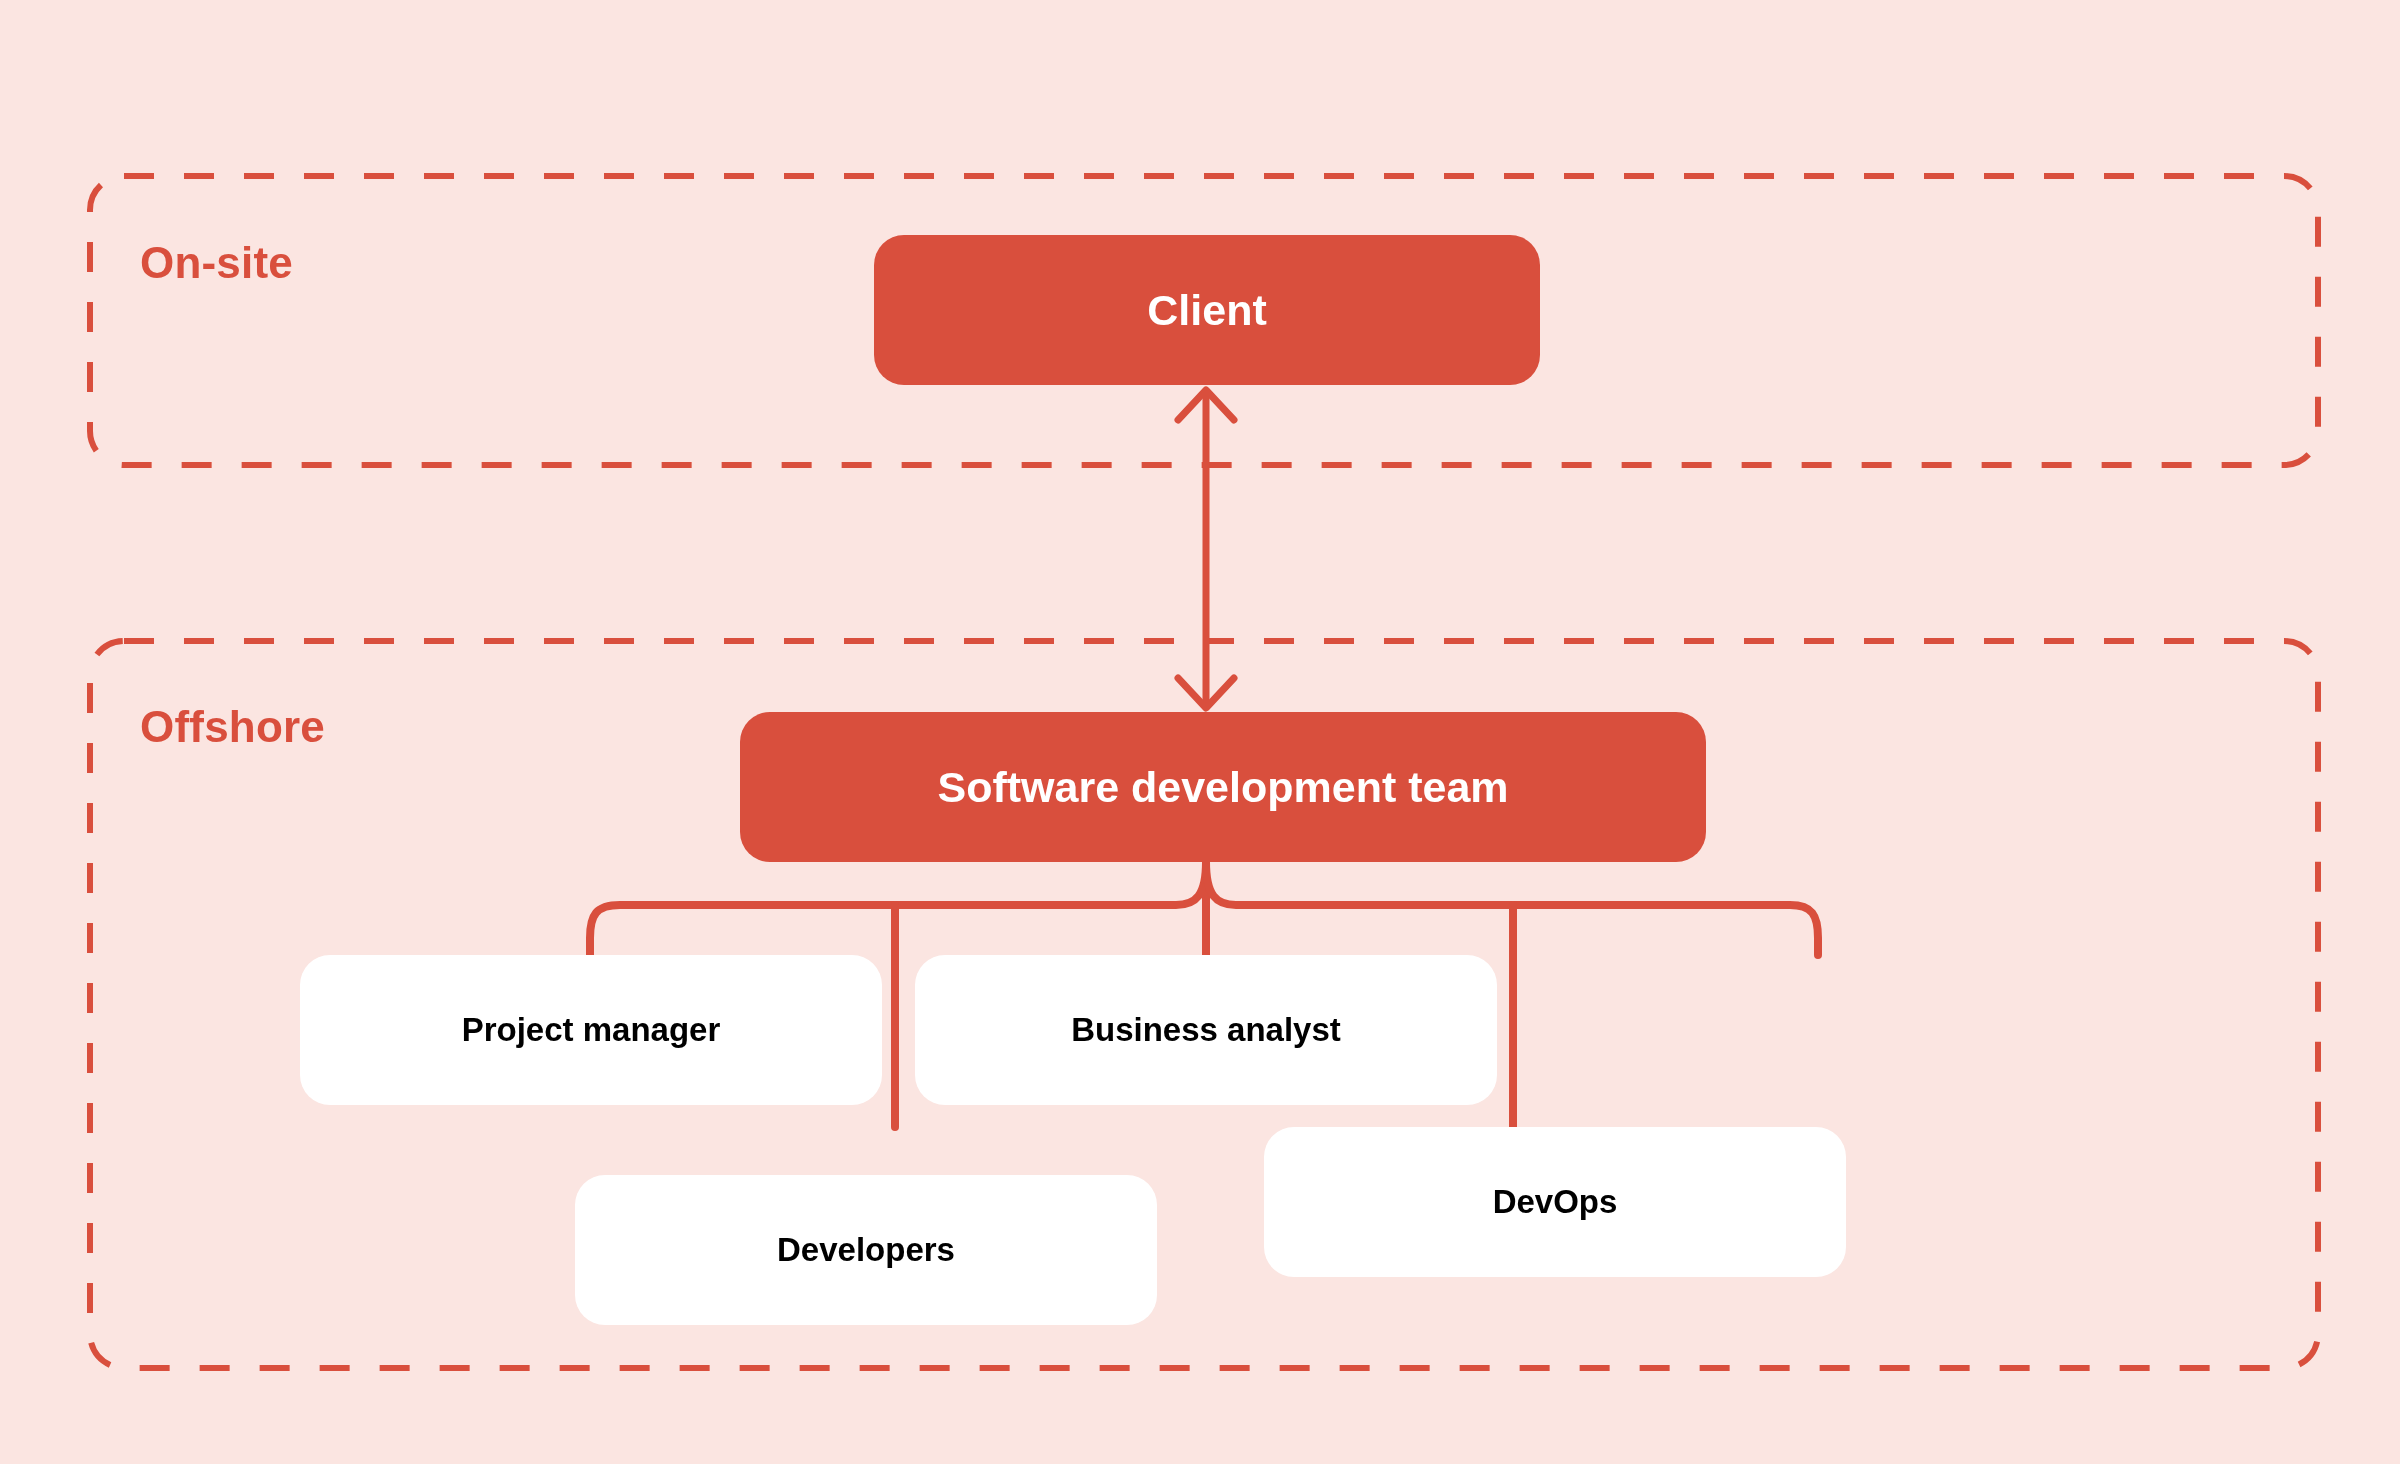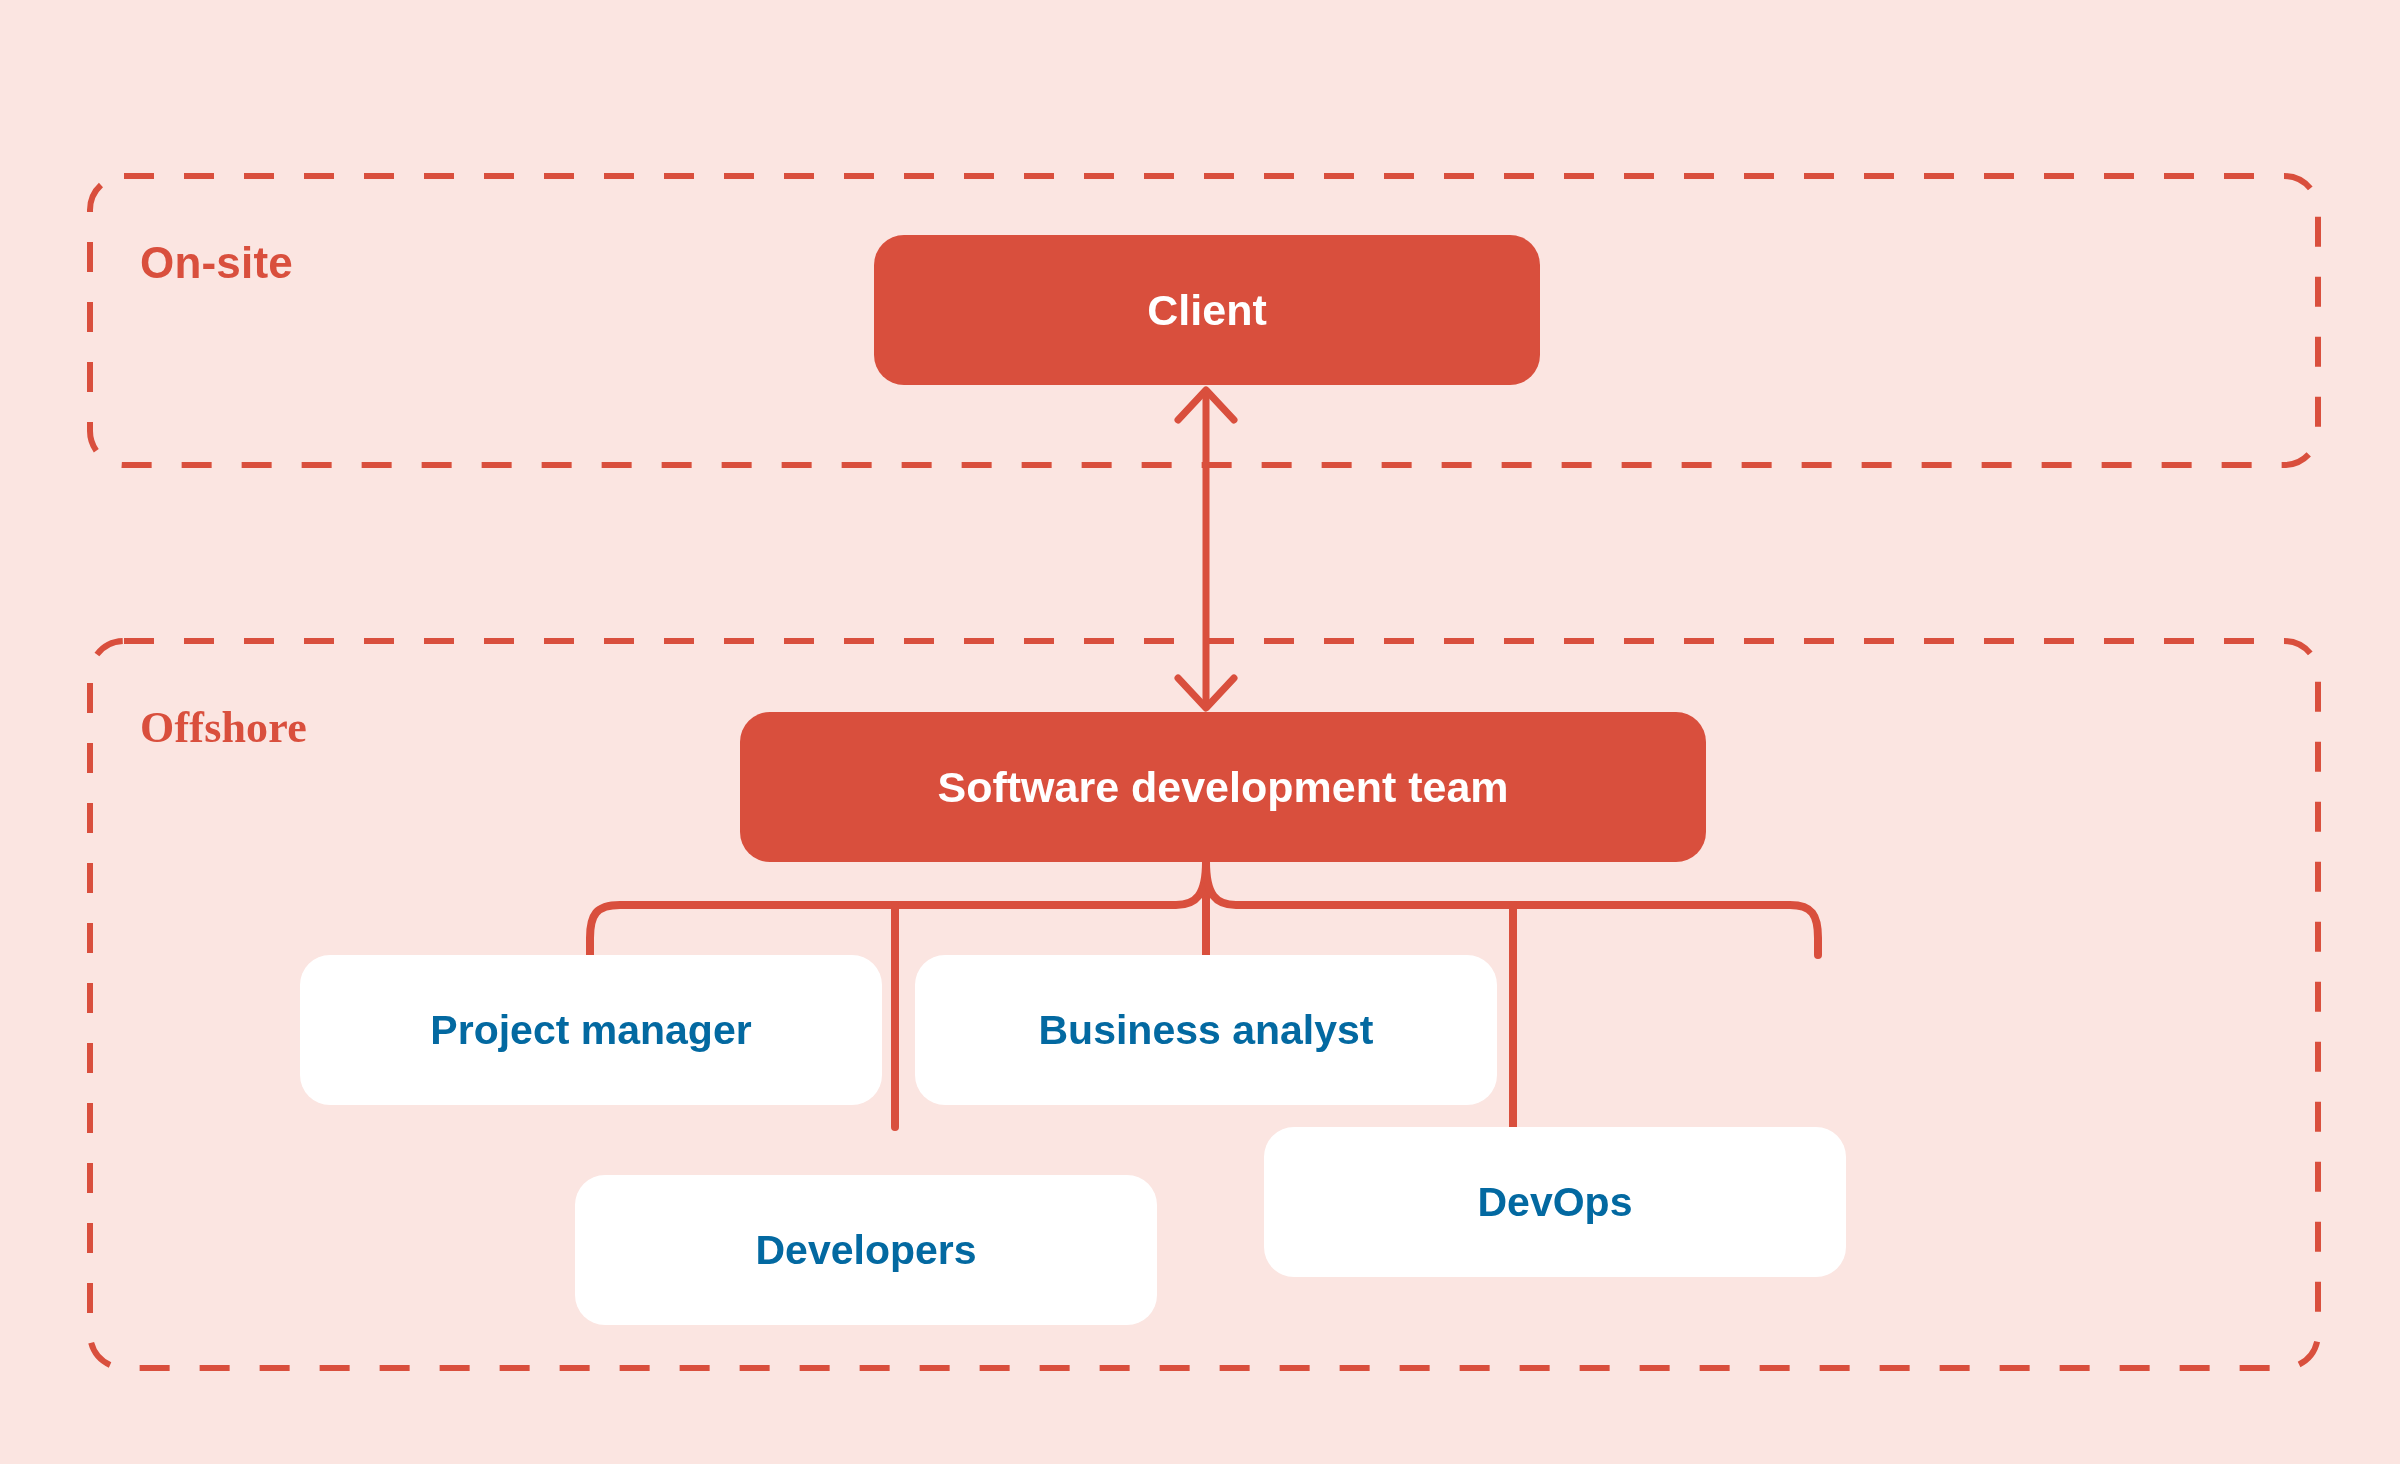--- a/index.html
+++ b/index.html
@@ -45,23 +45,23 @@
   }
   .node-primary {
     background: #D94F3D;
     color: #FFFFFF;
     font-weight: bold;
     font-size: 43px;
     border-radius: 30px;
   }
   .node-leaf {
     background: #FFFFFF;
-    color: #0369a1;
+    color: #000000;
     font-weight: bold;
-    font-size: 41px;
+    font-size: 33px;
     border-radius: 30px;
   }
 </style>
 </head>
 <body>
 
 <div id="canvas">
 
   <svg class="layer" viewBox="0 0 2400 1464" xmlns="http://www.w3.org/2000/svg">
 
@@ -84,21 +84,21 @@
       <path d="M1206,862 C1206,895 1216,905 1236,905 L1790,905 C1812,905 1818,915 1818,938 L1818,955"></path>
 
       <path d="M895,905 L895,1127"></path>
 
       <path d="M1513,905 L1513,1127"></path>
     </g>
   </svg>
 
   <div class="zone-label" style="left:140px; top:238px;">On-site</div>
 
-  <div class="zone-label" style="left:140px; top:702px;font-family:Liberation Serif, serif;">Offshore</div>
+  <div class="zone-label" style="left:140px; top:702px;">Offshore</div>
 
   <div class="node node-primary" style="left:874px; top:235px; width:666px; height:150px;">Client</div>
 
   <div class="node node-primary" style="left:740px; top:712px; width:966px; height:150px;">Software development team</div>
 
   <div class="node node-leaf" style="left:300px; top:955px; width:582px; height:150px;">Project manager</div>
 
   <div class="node node-leaf" style="left:915px; top:955px; width:582px; height:150px;">Business analyst</div>
 
 

